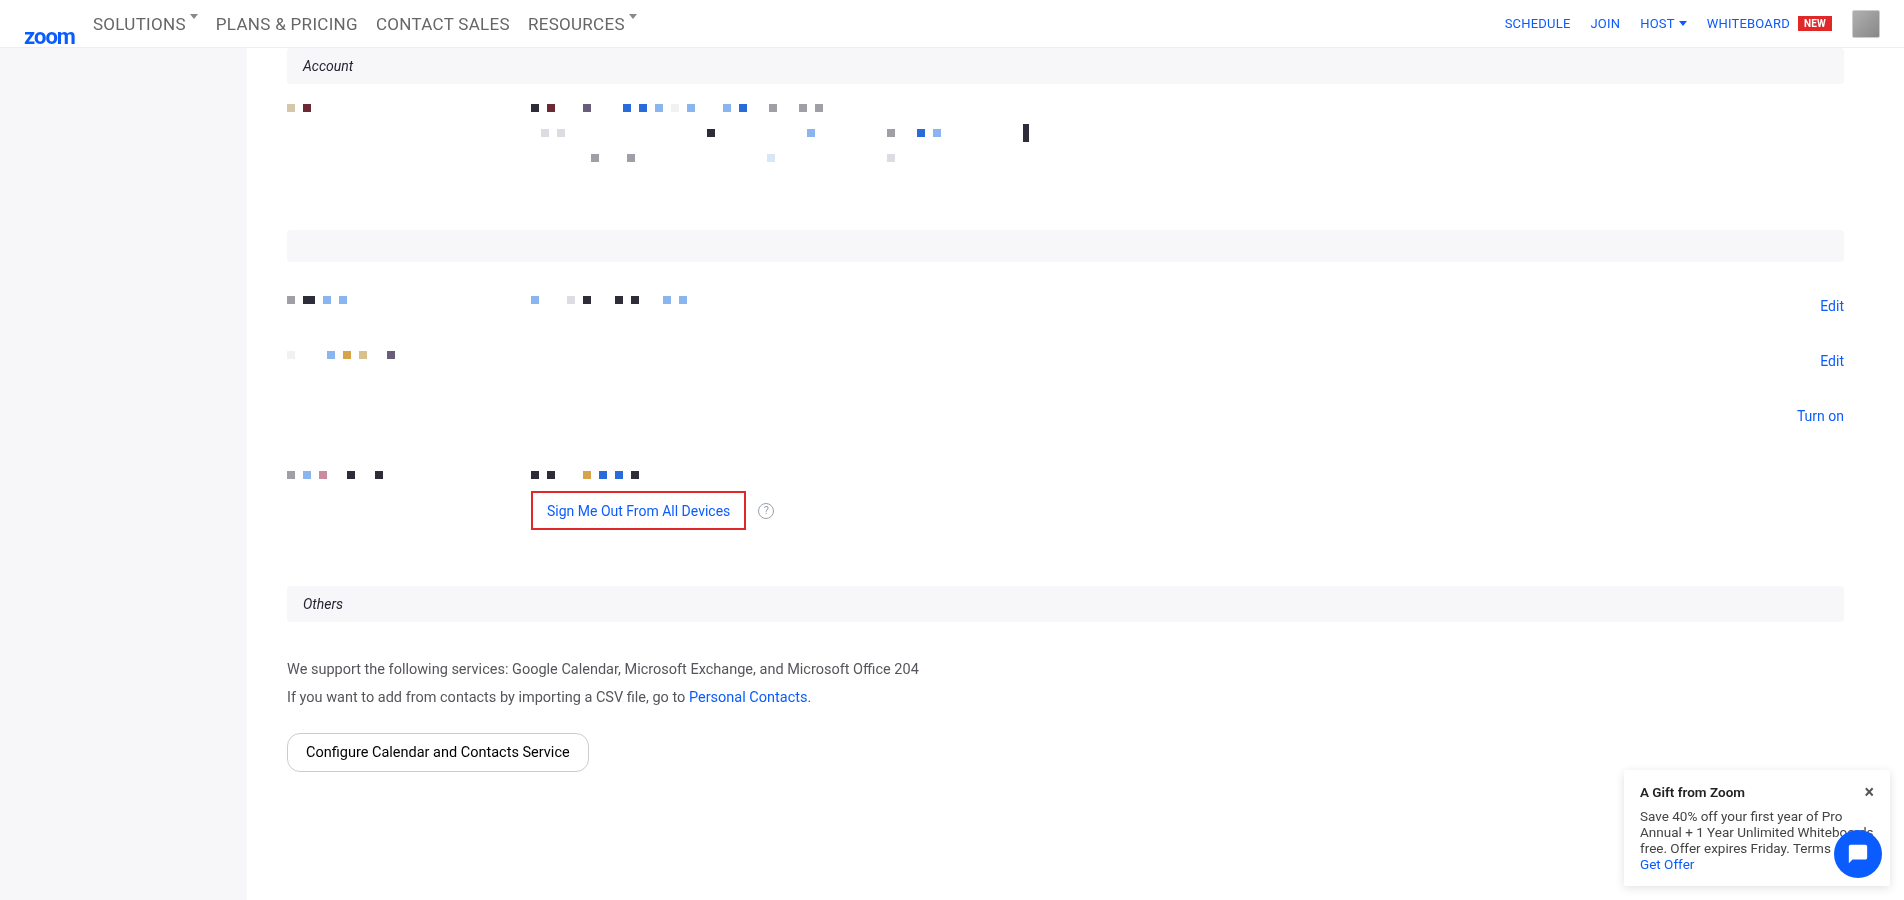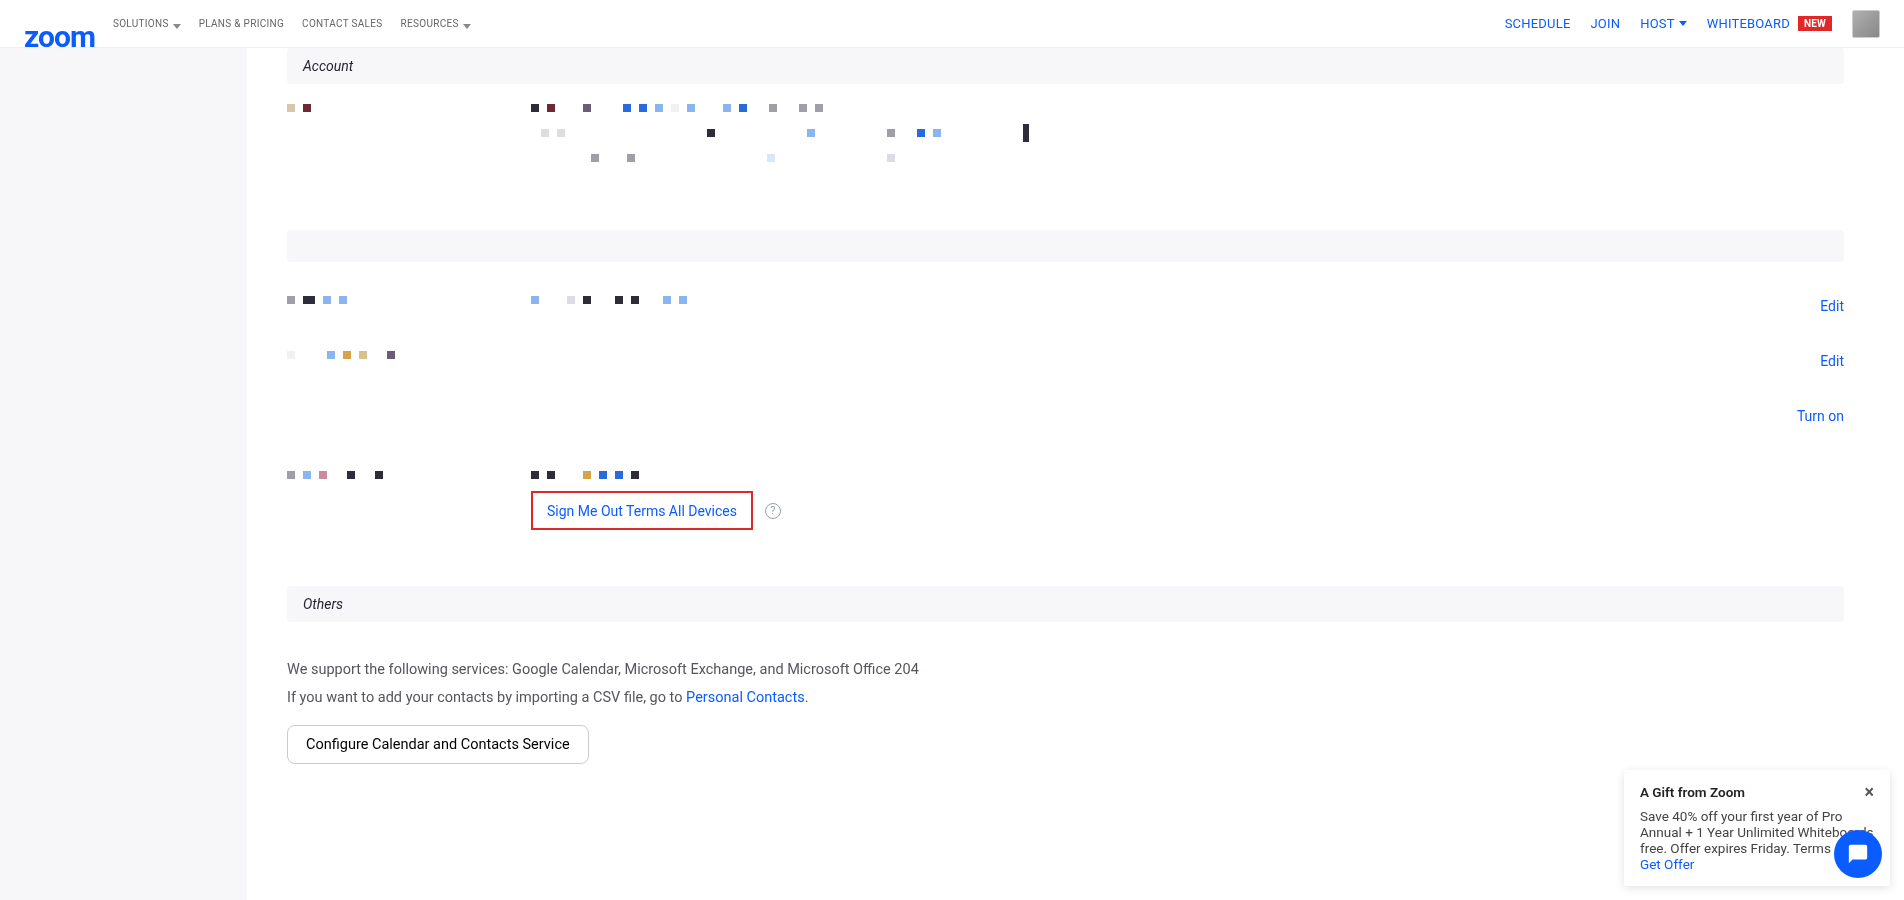--- a/index.html
+++ b/index.html
@@ -2,22 +2,22 @@
 <html><head>
 <meta charset="utf-8">
 <style>
   * { margin: 0; padding: 0; box-sizing: border-box; font-family: -apple-system, BlinkMacSystemFont, "Segoe UI", Roboto, "Helvetica Neue", Arial, sans-serif; }
   body { background: #fff; color: #232333; width: 1904px; height: 900px; overflow: hidden; position: relative; }
   a { text-decoration: none; }
 
   
   .header { height: 48px; display:flex; align-items:center; justify-content:space-between; padding:0 24px; border-bottom:1px solid #ededf2; background:#fff; }
   .header-left { display:flex; align-items:center; gap:18px; }
-  .logo { color:#0b5cff; font-weight:700; font-size:30px; letter-spacing:-1px; line-height:1;margin-top:26px; }
-  .nav-item { color:#666; font-size:10px; letter-spacing:0.3px; display:flex; align-items:flex-end; gap:4px; cursor:pointer; }
+  .logo { color:#0b5cff; font-weight:700; font-size:22px; letter-spacing:-1px; line-height:1;margin-top:26px; }
+  .nav-item { color:#666; font-size:17px; letter-spacing:0.3px; display:flex; align-items:flex-start; gap:4px; cursor:pointer; }
   .chevron-down { width:0; height:0; border-left:4px solid transparent; border-right:4px solid transparent; border-top:5px solid #888; display:inline-block; }
   .header-right { display:flex; align-items:center; gap:20px; }
   .nav-link { color:#0b5cff; font-size:13px; letter-spacing:0.2px; display:flex; align-items:center; gap:4px; cursor:pointer; }
   .new-badge { background:#e02828; color:#fff; font-size:10px; font-weight:700; border-radius:0; padding:2px 6px; margin-left:4px; }
   .avatar { width:28px; height:28px; background:linear-gradient(135deg,#b0b0b0 0%,#888 100%); border:1px solid #ccc; border-radius:2px; }
 
   
   .page { display:flex; height:calc(900px - 48px); }
   .sidebar { width:247px; background:#f7f7fa; }
   .content { flex:1; padding:0 60px 0 40px; overflow:hidden; }
@@ -45,21 +45,21 @@
   .signout-wrap { display:flex; align-items:center; gap:12px; margin-top:8px; }
   .signout-btn { display:inline-block; border:2px solid #e02828; padding:8px 14px; }
   .signout-btn a { color:#0b5cff; font-size:14px; }
   .help-icon { width:16px; height:16px; border:1px solid #9aa1ab; border-radius:50%; color:#9aa1ab; font-size:11px; display:flex; align-items:center; justify-content:center; }
 
   .section-gap { height:40px; }
 
   
   .others-desc { color:#55565b; font-size:14.5px; line-height:1.9; }
   .others-desc a { color:#0b5cff;margin-top:48px; }
-  .config-btn { margin-top:14px; display:inline-block; border:1px solid #ccc; border-radius:8px; padding:10px 18px; font-size:14.5px; background:#fff; cursor:pointer; }
+  .config-btn { margin-top:22px; display:inline-block; border:1px solid #ccc; border-radius:13px; padding:10px 18px; font-size:14.5px; background:#fff; cursor:pointer; }
 
   
   .toast { position:absolute; right:14px; bottom:14px; width:266px; background:#fff; padding:14px 16px 14px 16px; box-shadow:0 2px 10px rgba(0,0,0,.12); border-radius:2px; font-size:13.5px; color:#444; }
   .toast-title { font-weight:600; display:flex; justify-content:space-between; align-items:center; margin-bottom:8px; color:#222; }
   .toast-close { cursor:pointer; color:#555; font-size:18px; line-height:14px; }
   .toast a { color:#0b5cff; }
 
   
   .chat-fab { position:absolute; right:22px; bottom:22px; width:48px; height:48px; border-radius:50%; background:#0b5cff; display:flex; align-items:center; justify-content:center; cursor:pointer; z-index:50; }
   .chat-fab svg { fill:#fff; width:22px; height:22px; }
@@ -238,38 +238,38 @@
           <span class="pix c-drk" style="width:8px"></span>
             <span class="pix c-drk" style="width:8px"></span>
           <span style="width:16px"></span>
           <span class="pix c-ong" style="width:8px"></span>
             <span class="pix c-blu" style="width:8px"></span>
             <span class="pix c-blu" style="width:8px"></span>
             <span class="pix c-drk" style="width:8px"></span>
         </div>
         <div class="signout-wrap">
           <div class="signout-btn">
-            <a>Sign Me Out Terms All Devices</a>
+            <a>Sign Me Out From All Devices</a>
           </div>
           <div class="help-icon">?</div>
         </div>
       </div>
     </div>
 
     <div class="section-gap"></div>
 
     <div class="section-header">Others</div>
 
     <div style="height:14px"></div>
 
     <div class="row">
       <div class="value-col others-desc">
         <div>We support the following services: Google Calendar, Microsoft Exchange, and Microsoft Office 204</div>
         <div>
-          <span>If you want to add your contacts by importing a CSV file, go to </span><a href="#">Personal Contacts</a><span>.</span>
+          <span>If you want to add from contacts by importing a CSV file, go to </span><a href="#">Personal Contacts</a><span>.</span>
         </div>
         <button class="config-btn">Configure Calendar and Contacts Service</button>
       </div>
     </div>
 
   </div>
 </div>
 
 <div class="toast">
   <div class="toast-title">

